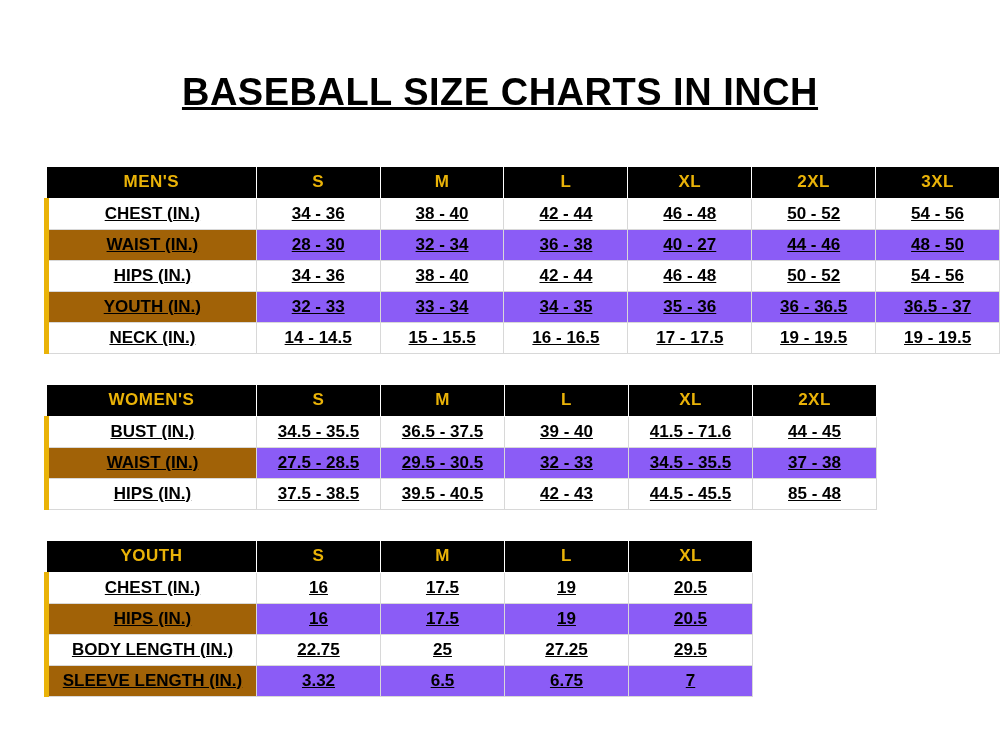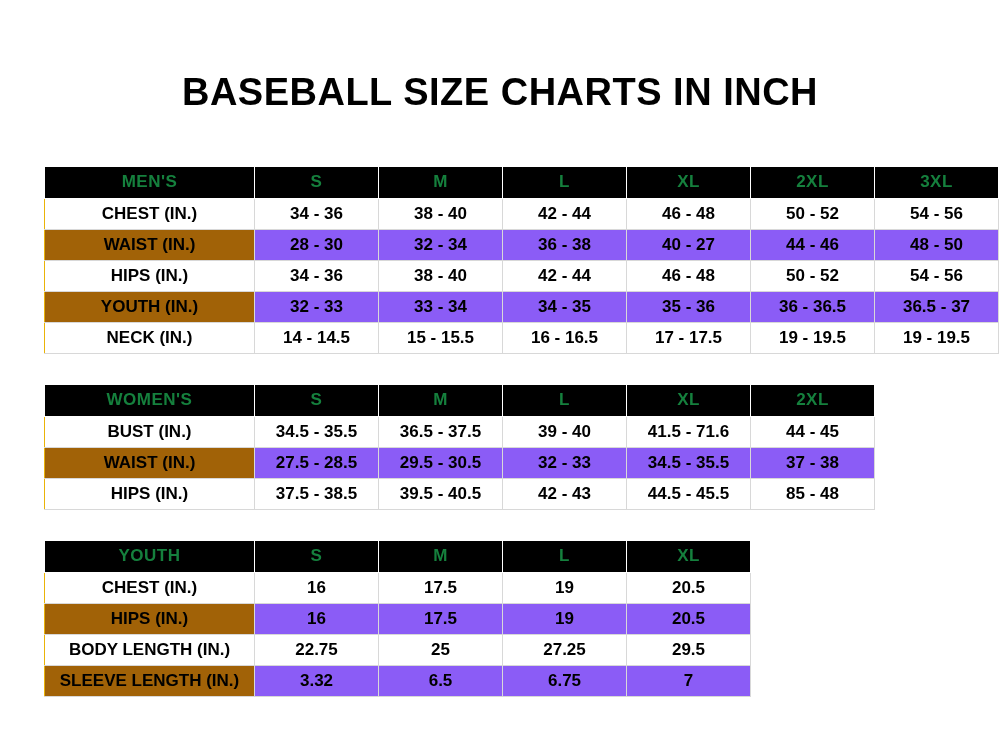--- a/index.html
+++ b/index.html
@@ -12,20 +12,21 @@
     background: #ffffff;
     font-family: "Liberation Sans", sans-serif;
     color: #000000;
     overflow: hidden;
   }
   .page {
     position: relative;
     width: 1000px;
     height: 532px;
     box-sizing: border-box;
+    text-decoration: underline;
   }
   .title {
     text-align: center;
     font-size: 38px;
     font-weight: bold;
     letter-spacing: 0.5px;
     padding-top: 72px;
     line-height: 1.1;
   }
 
@@ -45,21 +46,21 @@
     text-align: center;
     font-weight: bold;
     height: 31px;
     padding: 0 4px;
     box-sizing: border-box;
     white-space: nowrap;
   }
   
   table.size-table thead th {
     background: #000000;
-    color: #15803d;
+    color: #eab308;
     font-size: 17px;
     letter-spacing: 0.5px;
     height: 32px;
   }
   table.size-table thead th.cat {
     text-align: center;
   }
   
   table.size-table tbody tr.odd td {
     background: #ffffff;
@@ -72,21 +73,21 @@
     text-align: center;
   }
   table.size-table tbody tr.even td.label {
     background: #a16207;
   }
   table.size-table tbody td {
     border: 1px solid #d8d8d8;
     color: #000000;
   }
   table.size-table tbody td.label {
-    border-left: 1px solid #eab308;
+    border-left: 5px solid #eab308;
   }
 
   
   .t-men col.c0 { width: 210px; }
   .t-men col.cx { width: 124px; }
 
   .t-women col.c0 { width: 210px; }
   .t-women col.cx { width: 124px; }
 
   .t-youth col.c0 { width: 210px; }

